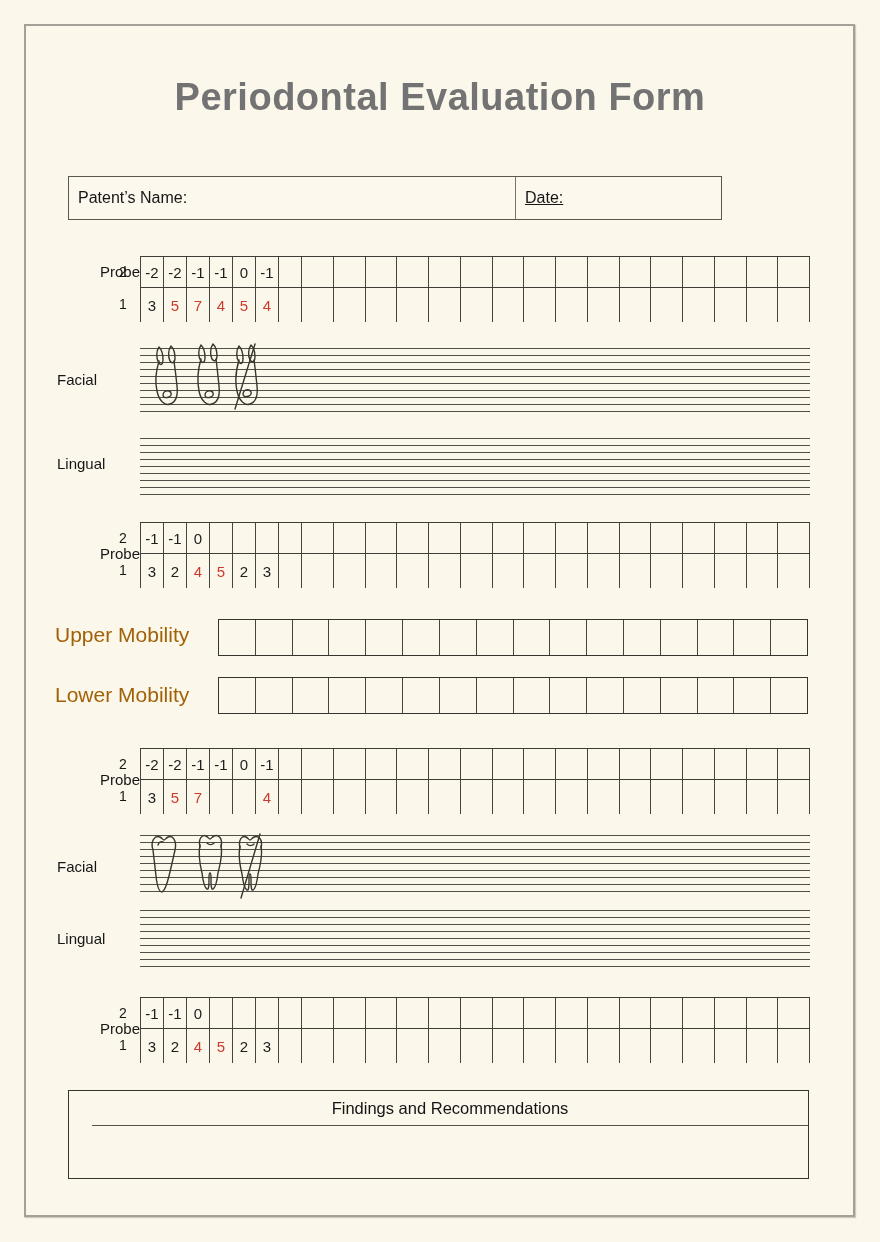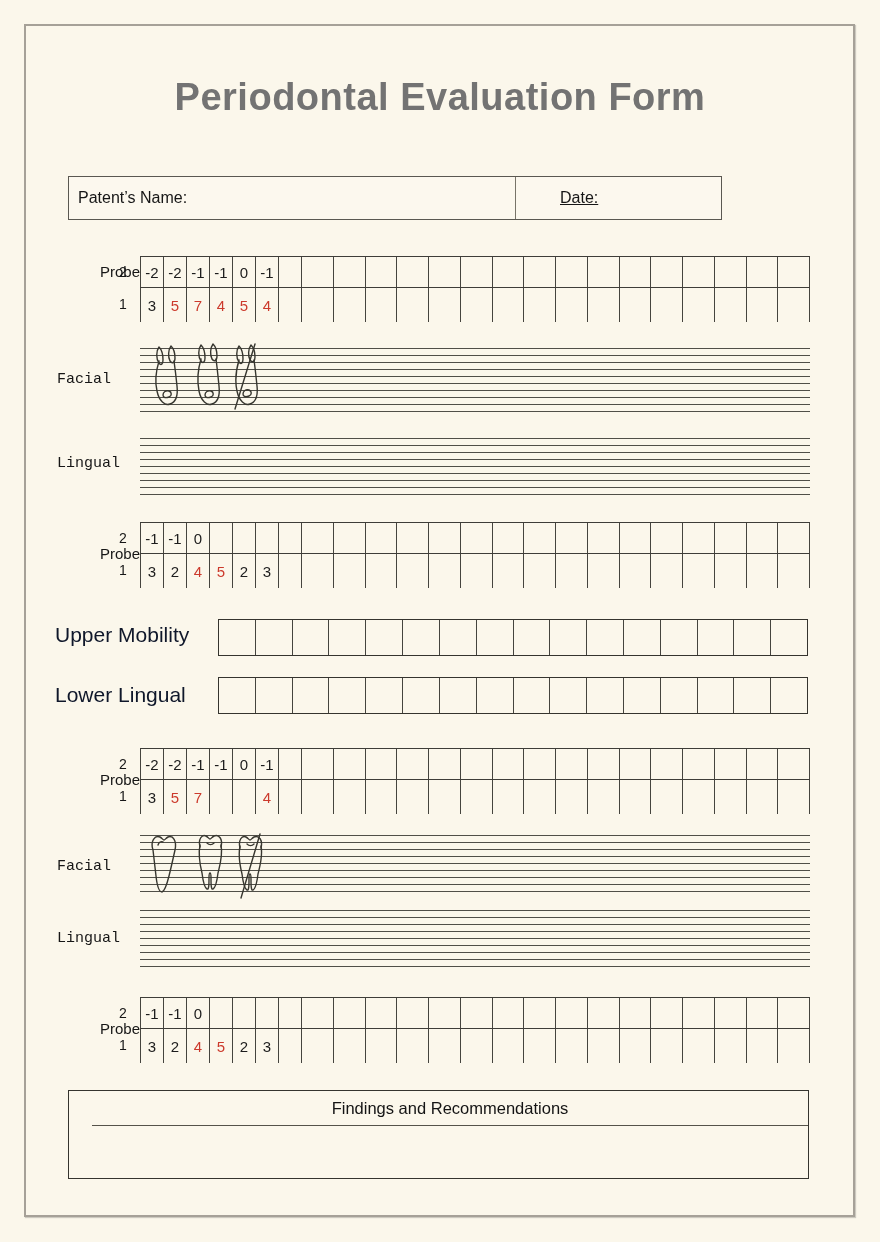--- a/index.html
+++ b/index.html
@@ -14,21 +14,21 @@
     border:2px solid #a6a198;box-shadow:1px 1px 1px rgba(0,0,0,.18);
     pointer-events:none;
   }
   .title{
     position:absolute;top:76px;left:0;width:880px;text-align:center;
     font-size:38px;font-weight:700;letter-spacing:.5px;color:#737373;
   }
   
   .patient-box{
     position:absolute;left:68px;top:176px;width:654px;height:44px;
-    border:1.5px solid #5a5851;display:flex;box-sizing:border-box;background:#fcf8ee;gap:35px;
+    border:1.5px solid #5a5851;display:flex;box-sizing:border-box;background:#fcf8ee;
   }
   .pb-cell{display:flex;align-items:center;padding-left:9px;font-size:16px;box-sizing:border-box;}
   .pb-name{flex:0 0 447px;border-right:1px solid #787468;}
   .pb-date{flex:1;text-decoration:underline;}
   
   .probe-sec{position:absolute;left:0;width:880px;height:66px;}
   .probe-word{position:absolute;left:60px;font-size:15px;margin-left:40px;}
   .word-row2{top:7px;}
   .word-mid{top:23px;}
   .rownum{position:absolute;left:112px;width:22px;text-align:center;font-size:14px;}
@@ -47,25 +47,25 @@
     font-size:15px;color:#1c1c1c;
   }
   .pcell:last-child{border-right:1.3px solid #45443e;}
   .pcell.narrow{flex:0 0 23px;}
   .pcell.red{color:#cc3a2c;}
   
   .ruled{
     position:absolute;left:140px;width:670px;
     background:repeating-linear-gradient(to bottom,#504f48 0px,#504f48 1px,transparent 1px,transparent 7px);
   }
-  .side-label{position:absolute;left:57px;font-size:15px;font-family:Liberation Mono, monospace;}
+  .side-label{position:absolute;left:57px;font-size:15px;}
   .teeth{position:absolute;}
   .teeth path{fill:none;stroke:#37362f;stroke-width:1.4;stroke-linecap:round;stroke-linejoin:round;}
   
-  .mob-label{position:absolute;left:55px;font-size:21px;color:#0f172a;}
+  .mob-label{position:absolute;left:55px;font-size:21px;color:#a16207;}
   .mob-grid{
     position:absolute;left:218px;width:590px;height:37px;
     border:1.6px solid #35342e;display:flex;box-sizing:border-box;background:transparent;
   }
   .mob-cell{flex:1;border-left:1.3px solid #45443e;box-sizing:border-box;}
   .mob-cell:first-child{border-left:none;}
   
   .findings{
     position:absolute;left:68px;top:1090px;width:741px;height:89px;
     border:1.6px solid #35342e;box-sizing:border-box;display:flex;flex-direction:column;padding-left:23px;
@@ -248,21 +248,21 @@
     <div class="mob-cell"></div>
     <div class="mob-cell"></div>
     <div class="mob-cell"></div>
     <div class="mob-cell"></div>
     <div class="mob-cell"></div>
     <div class="mob-cell"></div>
     <div class="mob-cell"></div>
     <div class="mob-cell"></div>
   </div>
 
-<div class="mob-label" style="top:683px">Lower Lingual</div>
+<div class="mob-label" style="top:683px">Lower Mobility</div>
 <div class="mob-grid" style="top:677px">
     <div class="mob-cell"></div>
     <div class="mob-cell"></div>
     <div class="mob-cell"></div>
     <div class="mob-cell"></div>
     <div class="mob-cell"></div>
     <div class="mob-cell"></div>
     <div class="mob-cell"></div>
     <div class="mob-cell"></div>
     <div class="mob-cell"></div>

